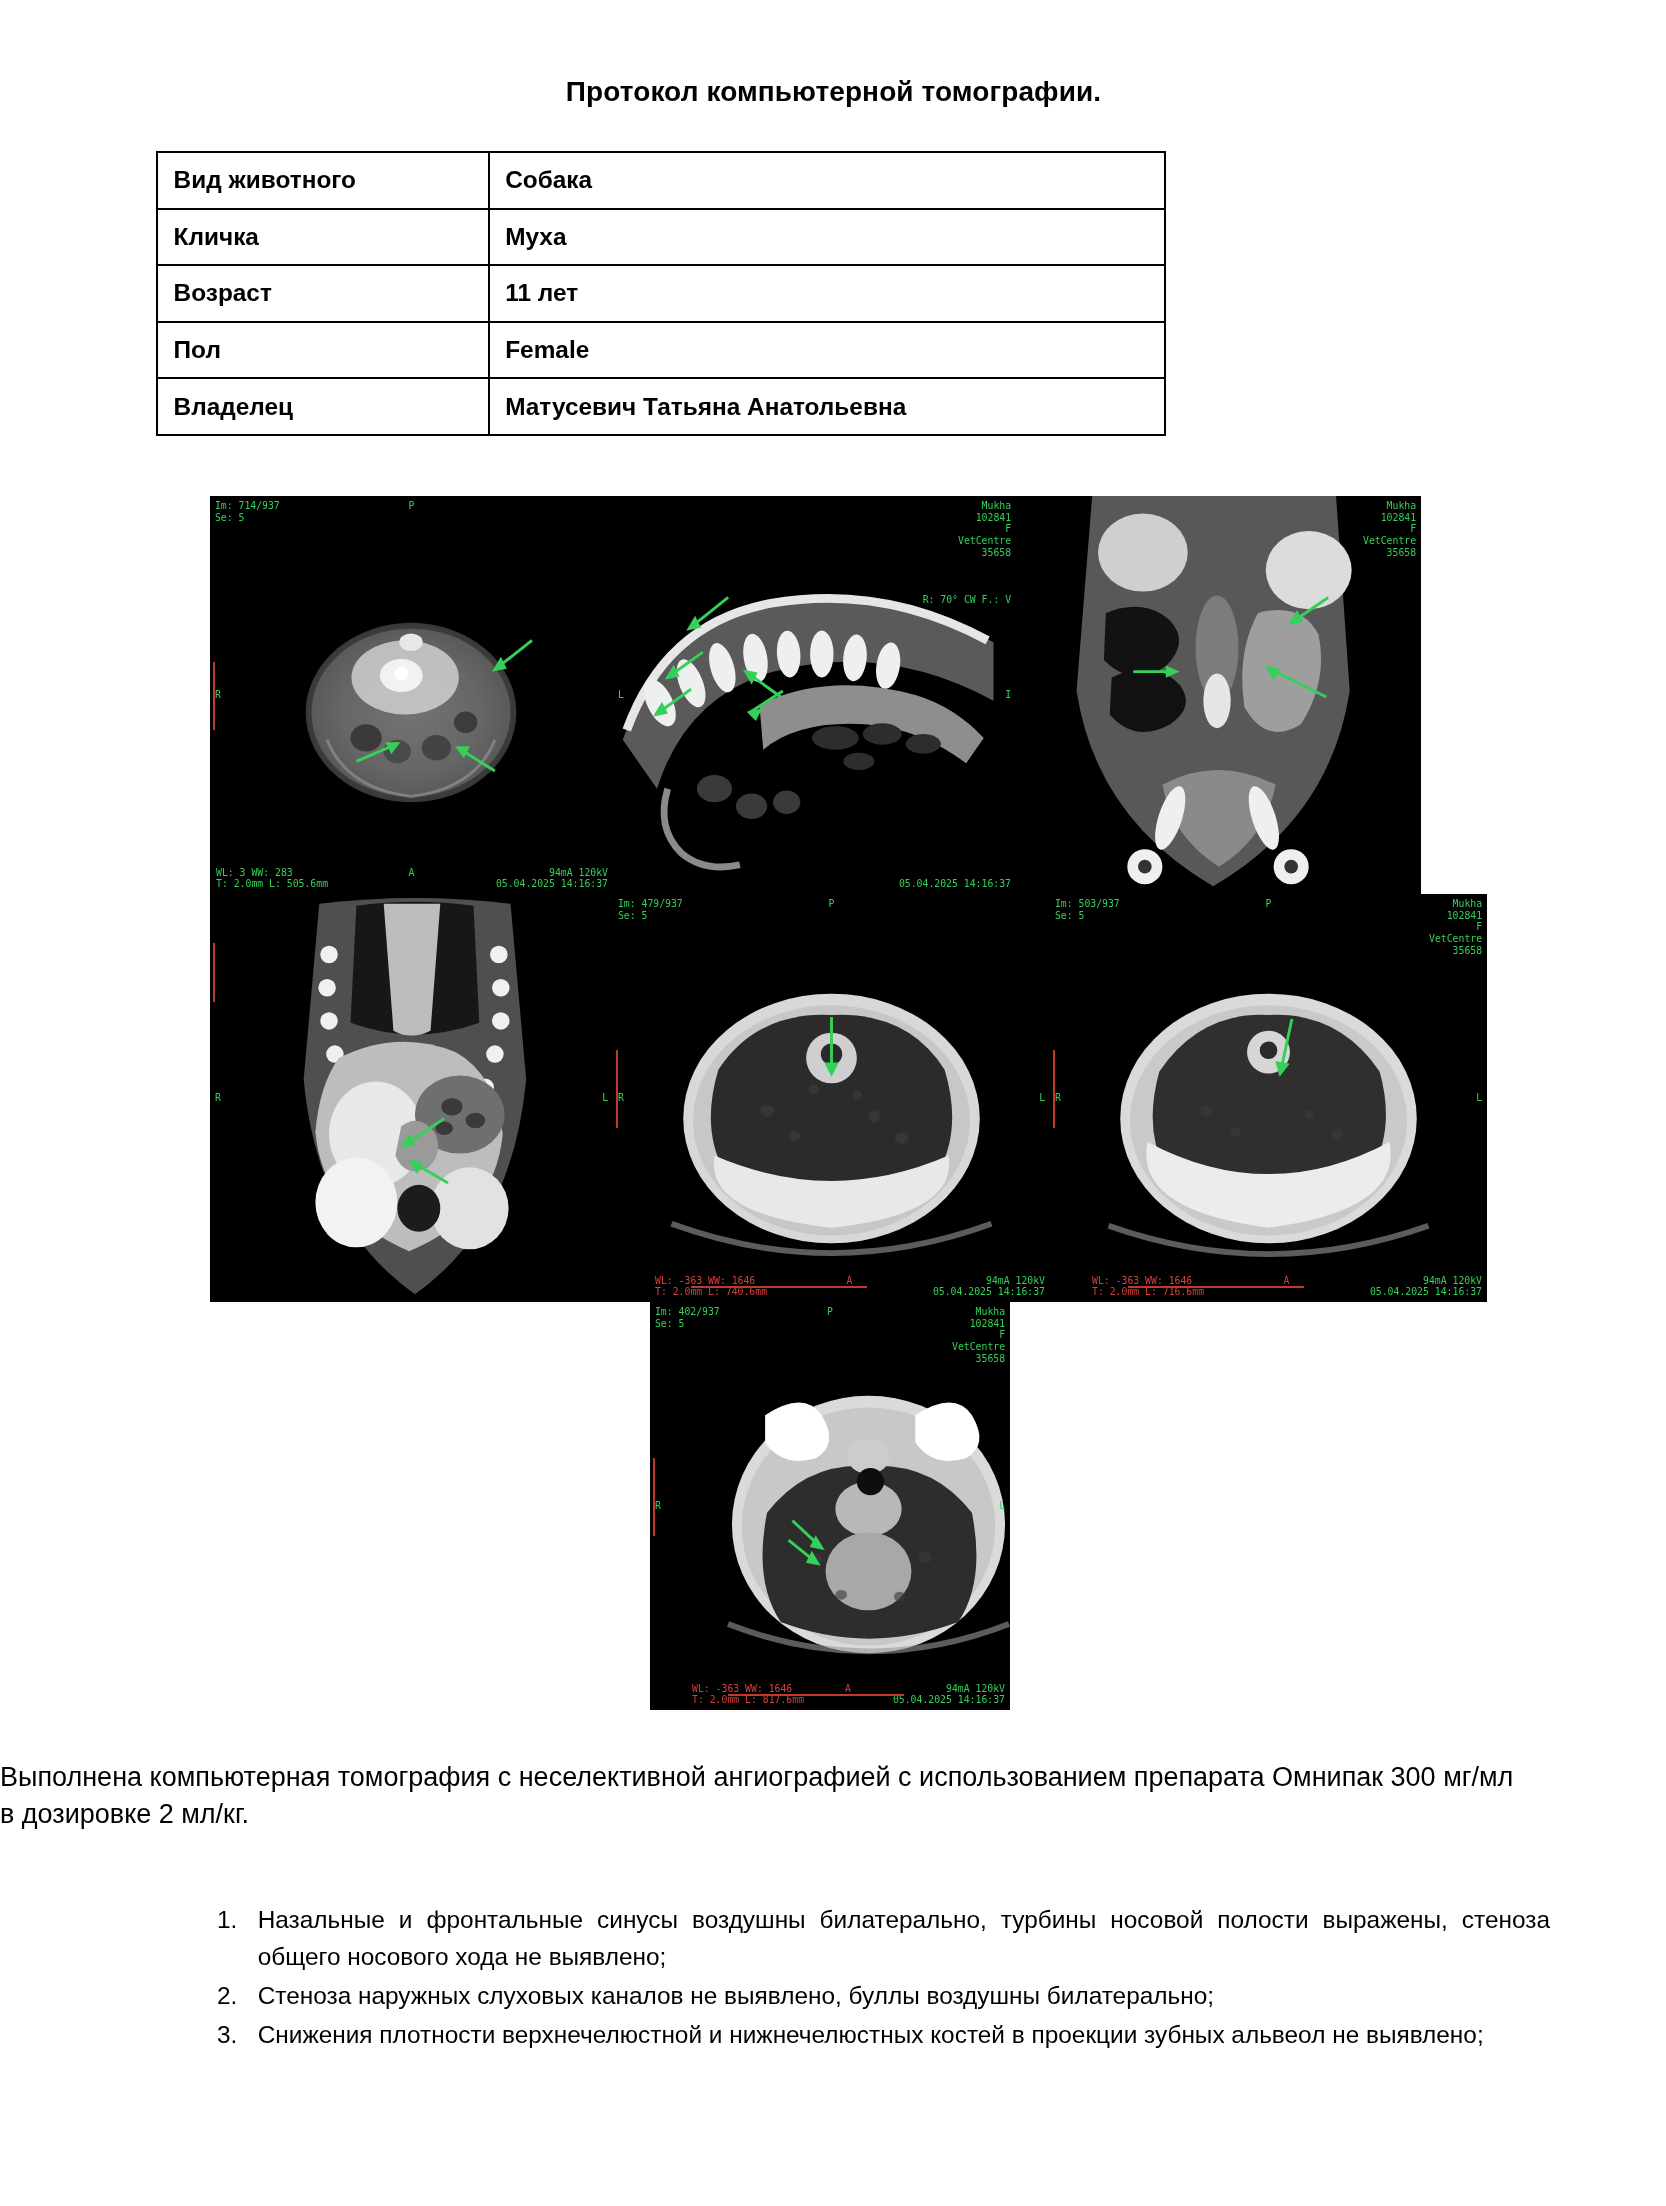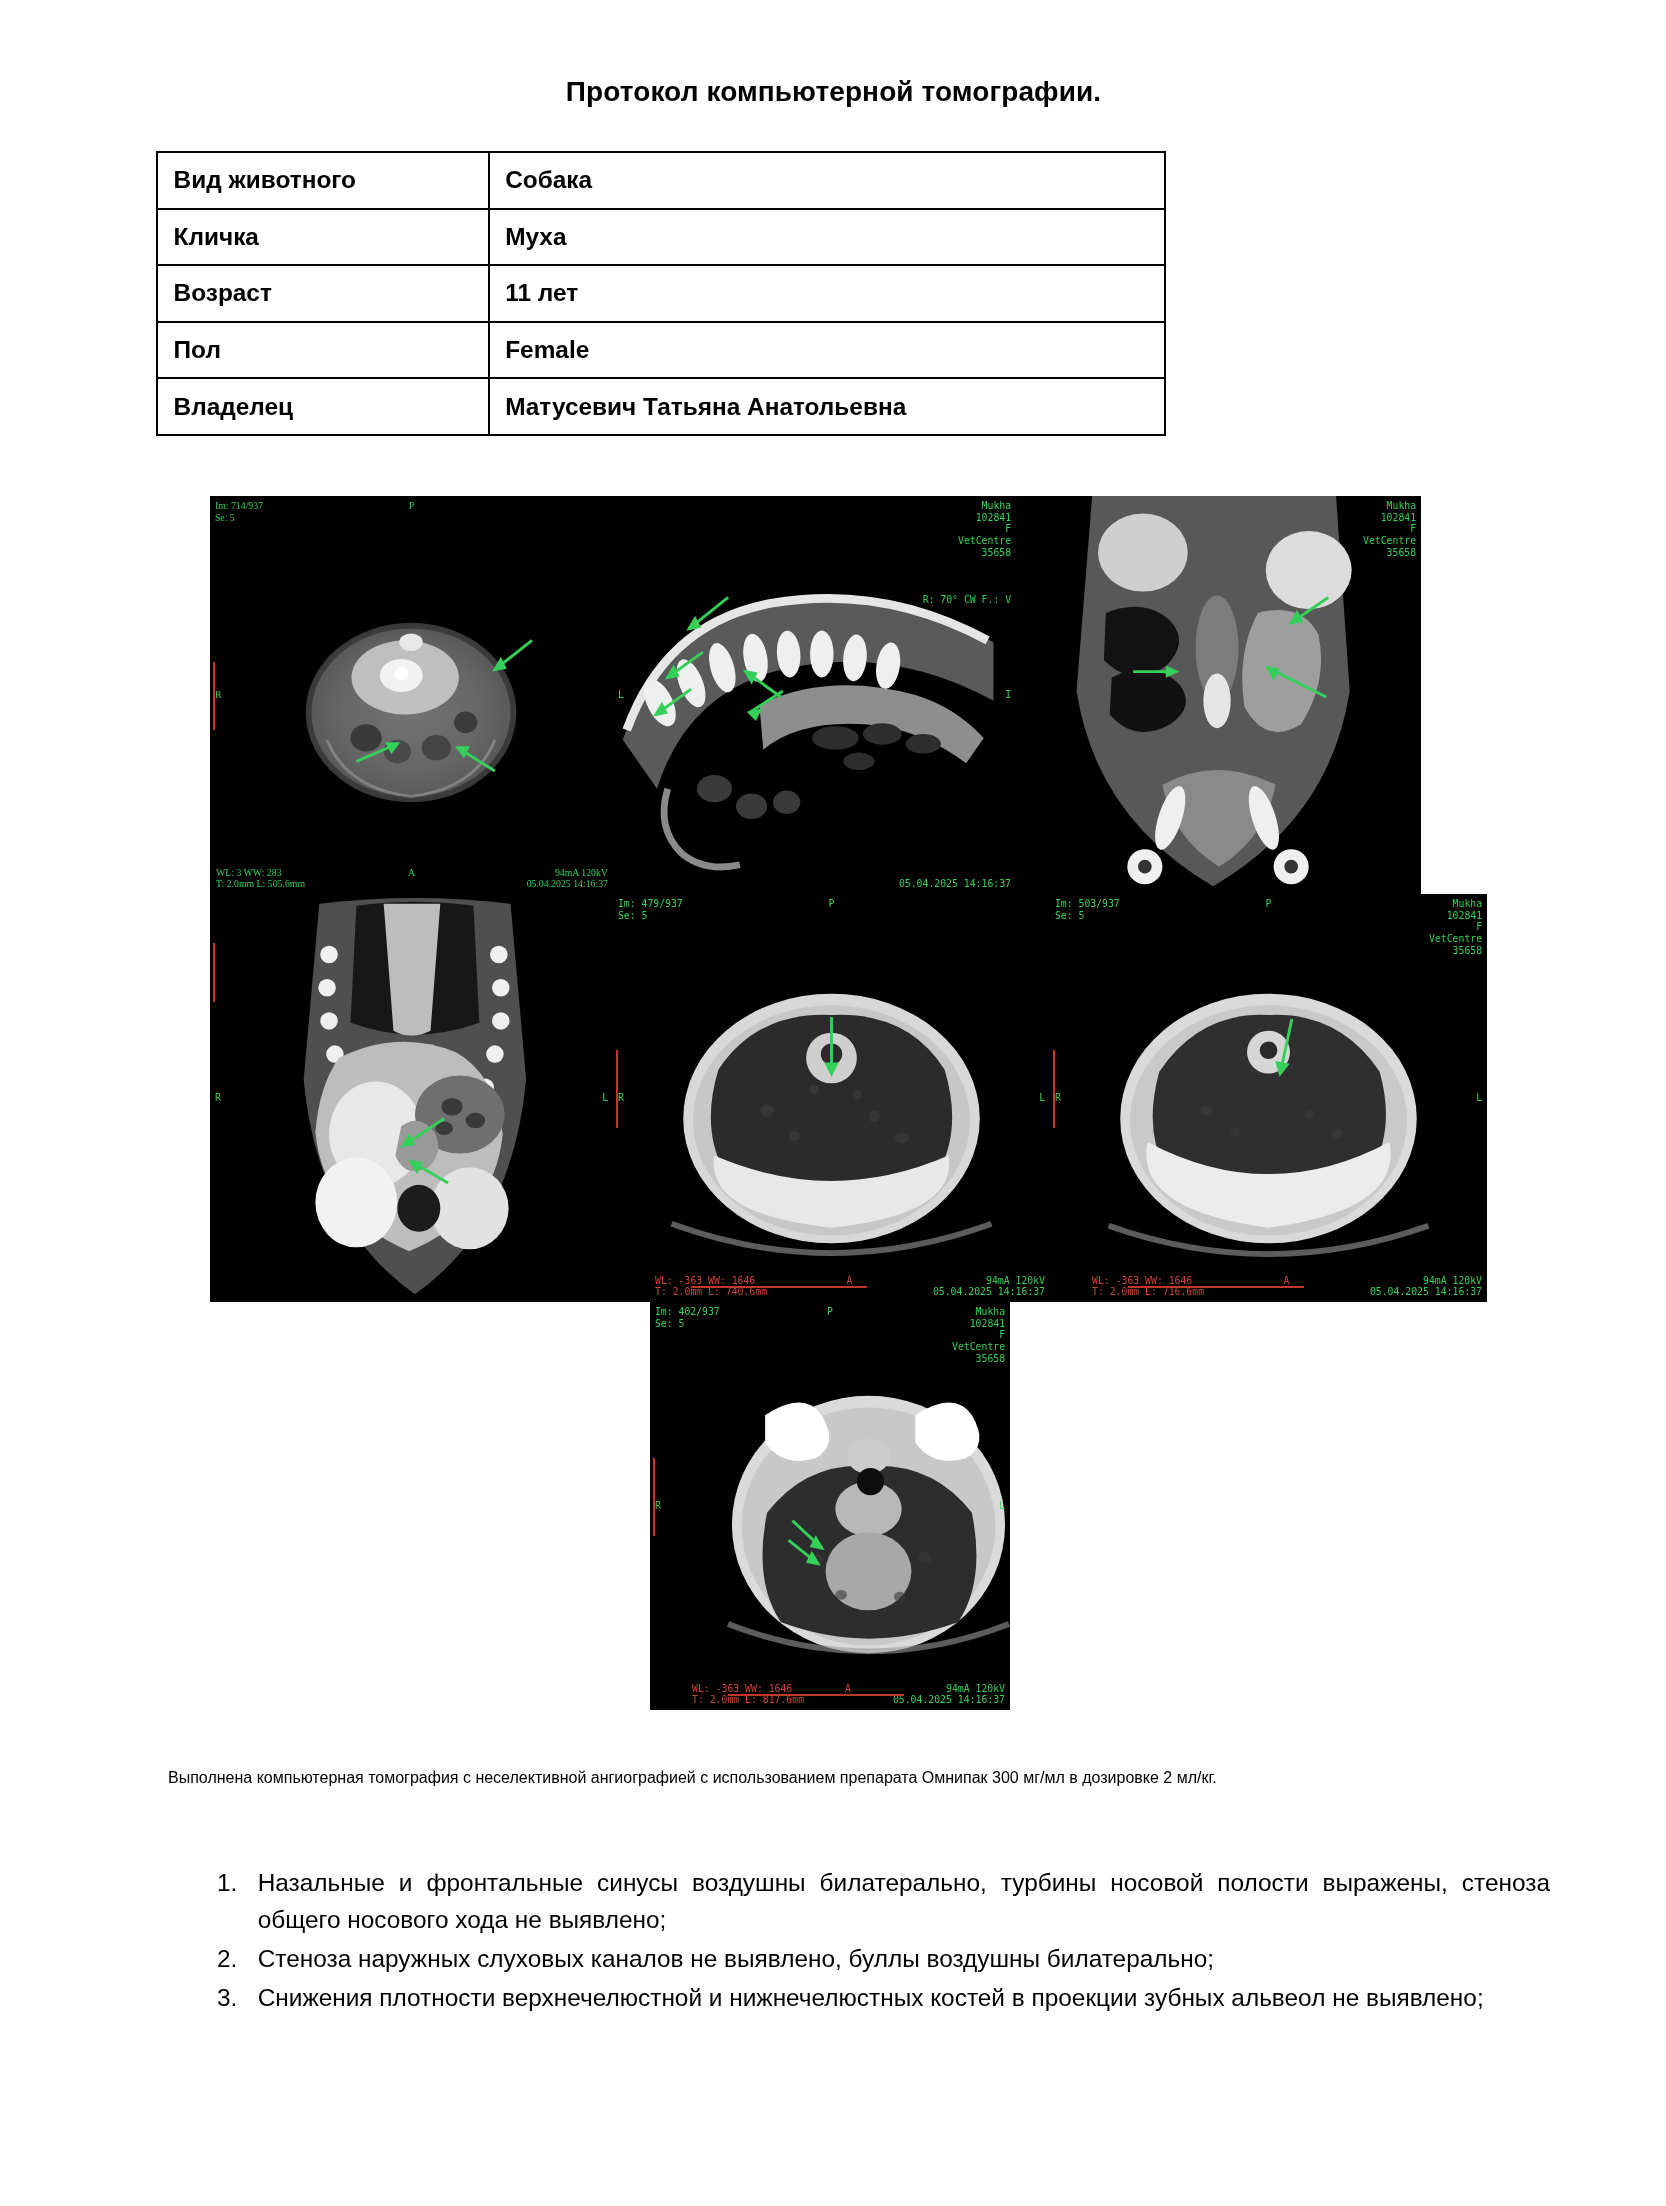--- a/index.html
+++ b/index.html
@@ -84,23 +84,22 @@
   .ovl.lm { left: 4.9px; top: 50%; transform: translateY(-50%); }
   .ovl.rm { right: 4.9px; top: 50%; transform: translateY(-50%); }
 
   .ct .ruler {
     position: absolute;
     background: #c0392b;
   }
 
   
   .para {
-    margin-left: 168px;
     margin-right: 146px;
-    font-size: 16px;
+    font-size: 27px;
     line-height: 37px;
     margin-top: 49px;
   }
   ol.findings {
     margin-left: 205px;
     margin-right: 117px;
     margin-top: 68px;
     padding-left: 39px;
     font-size: 24.4px;
     line-height: 37px;
@@ -140,21 +139,21 @@
         <td class="k">Владелец</td>
         <td class="v">Матусевич Татьяна Анатольевна</td>
       </tr>
     </tbody>
   </table>
 
   <div class="ct-wrap">
 
     <div class="ct-row">
 
-      <div class="ct" style="width:403px;height:398px;font-family:Liberation Serif, serif;">
+      <div class="ct" style="width:403px;height:398px;">
         <svg width="403" height="398" viewBox="0 0 413 408" style="position:absolute;left:0;top:0;">
           <defs>
             <radialGradient id="g1body" cx="50%" cy="50%" r="58%">
               <stop offset="0%" stop-color="#6e6e6e"></stop>
               <stop offset="55%" stop-color="#565656"></stop>
               <stop offset="100%" stop-color="#2a2a2a"></stop>
             </radialGradient>
           </defs>
           <rect width="413" height="408" fill="#000"></rect>
           <ellipse cx="206" cy="222" rx="108" ry="92" fill="url(#g1body)"></ellipse>

